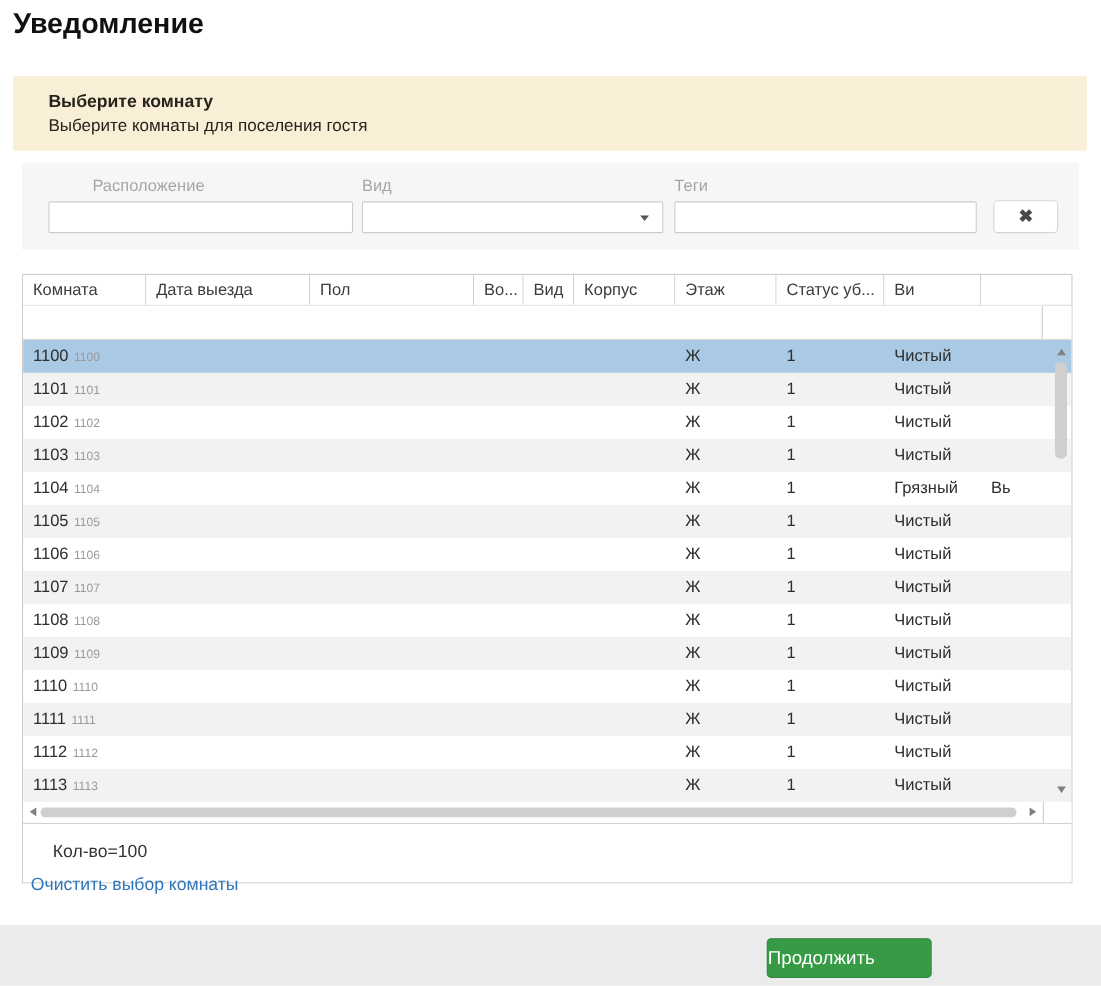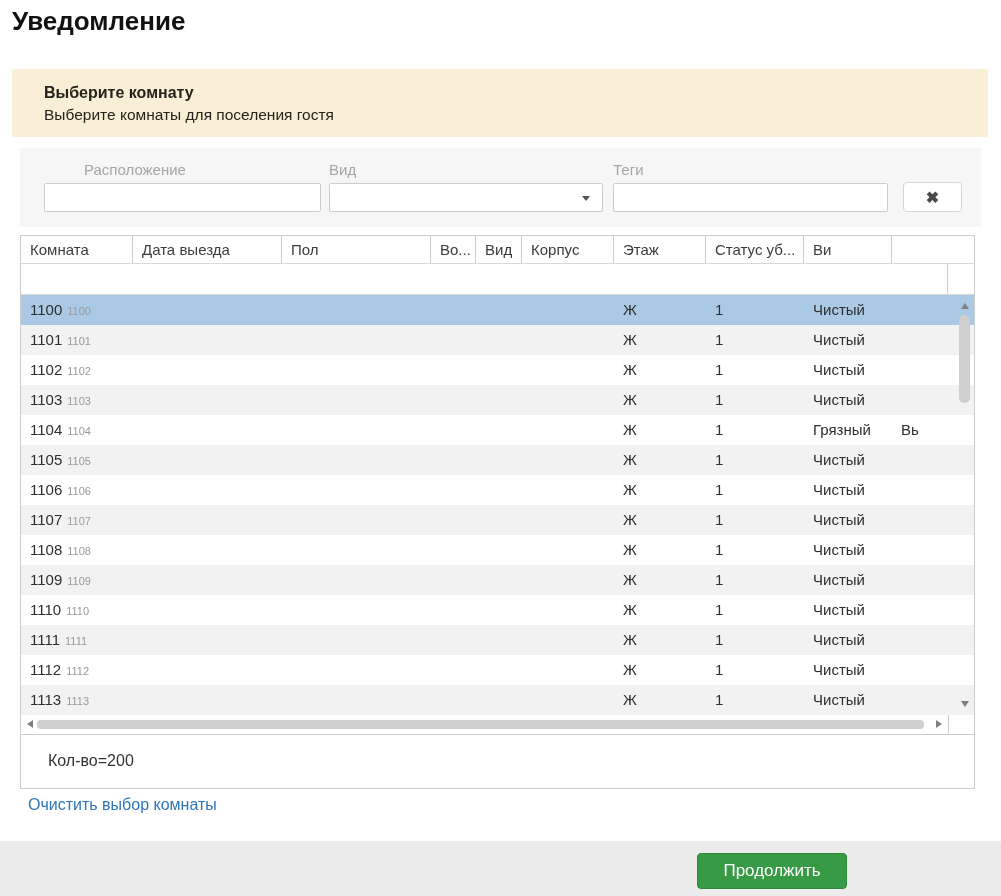--- a/index.html
+++ b/index.html
@@ -48,21 +48,21 @@
     border-top:5px solid #555;
   }
   .clear-btn{
     position:absolute;left:883px;top:34px;width:59px;height:30px;
     background:#fff;border:1px solid #d5d5d5;border-radius:4px;
     font-size:16px;color:#4a4a4a;cursor:pointer;
     display:flex;align-items:center;justify-content:center;font-weight:bold;
   }
 
   .grid{
-    position:absolute;left:20px;top:235px;width:955px;
+    position:absolute;left:20px;top:249px;width:955px;
     border:1px solid var(--border);background:#fff;
   }
   .g-cols{display:grid;grid-template-columns:112px 149px 149px 45px 46px 92px 92px 98px 88px 55px 1fr;}
   .g-header{height:28px;border-bottom:1px solid #d9d9d9;}
   .hcell{
     font-size:15px;color:#3c3c3c;line-height:27px;padding-left:9px;
     border-right:1px solid var(--border);overflow:hidden;white-space:nowrap;
     cursor:pointer;background:#fff;
   }
   .hcell.spacer{border-right:none;}
@@ -102,21 +102,21 @@
     position:absolute;left:28px;top:796px;font-size:16px;
     color:var(--link-blue);text-decoration:none;cursor:pointer;
   }
 
   .footer-bar{
     position:absolute;left:0;top:841px;width:1001px;height:55px;
     background:var(--footer-bg);
   }
   .btn{
     position:absolute;top:12px;height:36px;border-radius:4px;cursor:pointer;
-    font-family:inherit;font-size:17px;text-align:center;
+    font-family:inherit;font-size:17px;text-align:left;
   }
   .btn-continue{
     left:697px;width:150px;background:var(--accent-green);
     border:1px solid #2f8a3d;color:#fff;
   }
   .btn-cancel{
     left:856px;width:128px;background:#fff;border:1px solid #ccc;color:#555;
   }
 </style>
 </head>
@@ -347,20 +347,20 @@
       <span class="vs-thumb"></span>
       <span class="vs-down"></span>
     </div>
   </div>
   <div class="g-hscroll">
     <span class="hs-left"></span>
     <span class="hs-thumb"></span>
     <span class="hs-right"></span>
     <span class="hs-corner"></span>
   </div>
-  <div class="g-status">Кол-во=200</div>
+  <div class="g-status">Кол-во=100</div>
 </div>
 
 <a class="clear-link">Очистить выбор комнаты</a>
 
 <div class="footer-bar">
   <button class="btn btn-continue">Продолжить</button>
 </div>
 
 </body></html>

